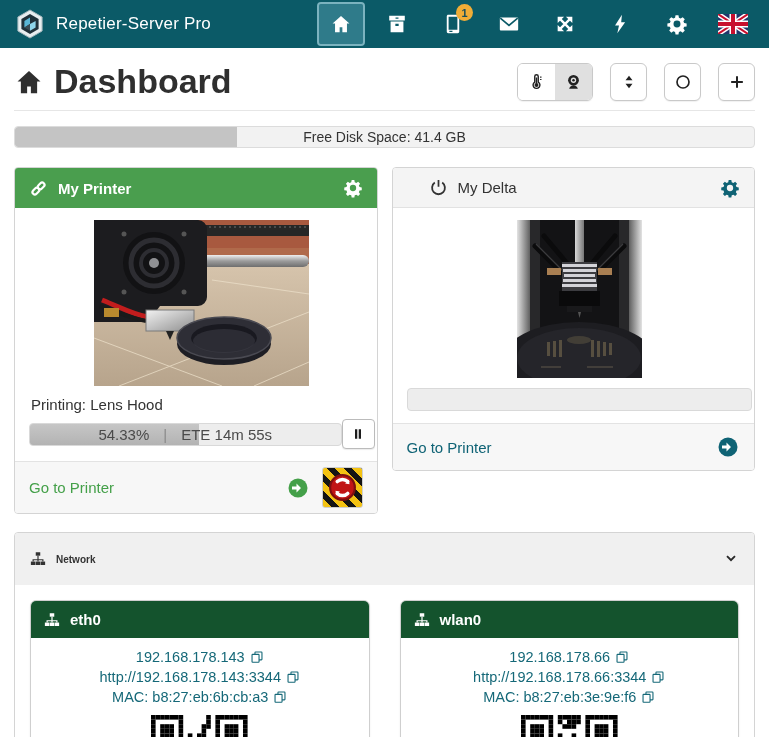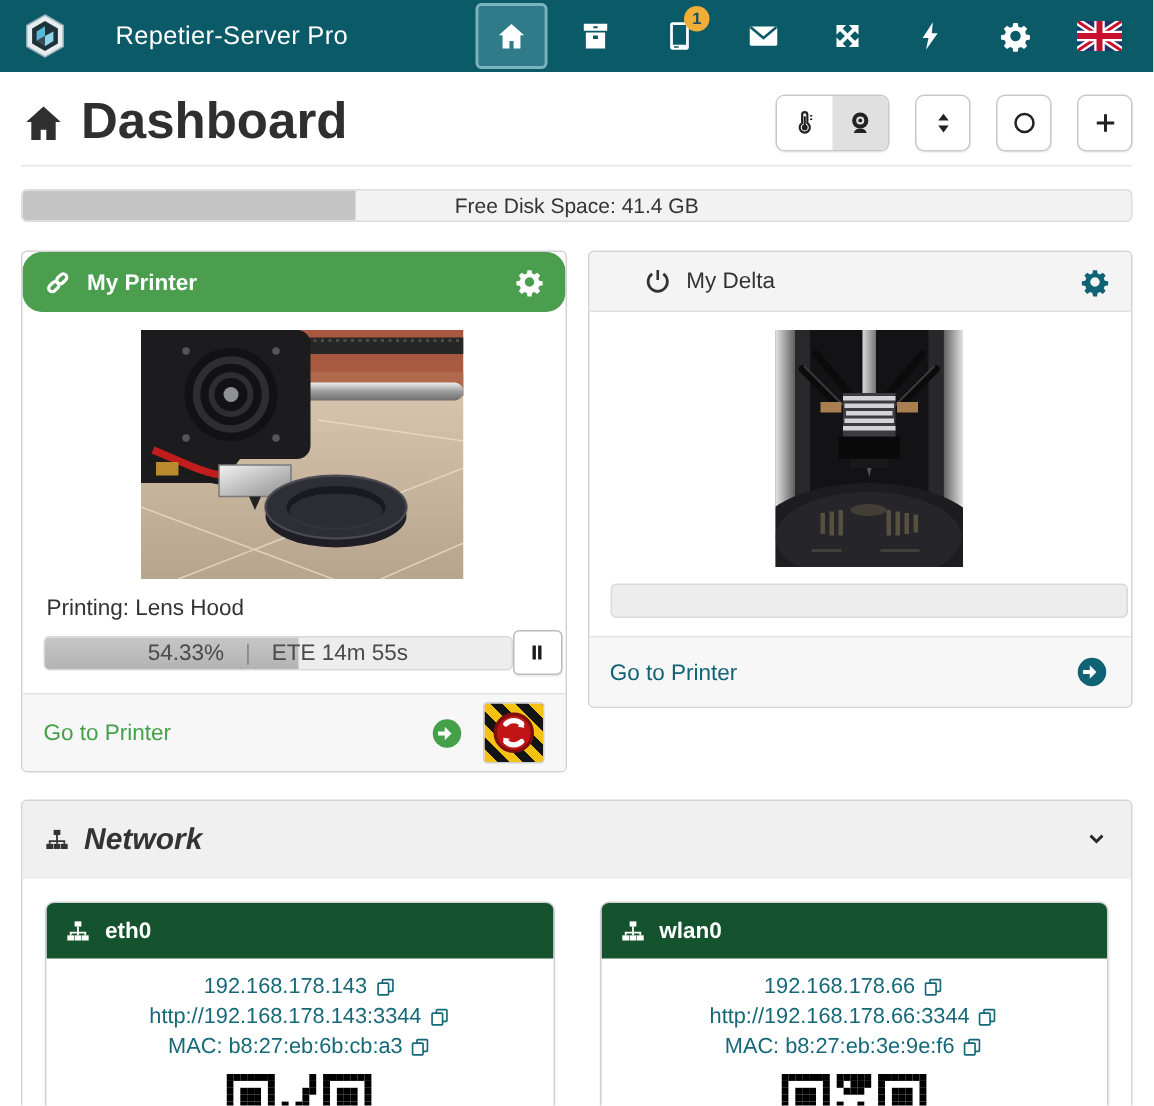--- a/index.html
+++ b/index.html
@@ -11,21 +11,21 @@
     color:#333;
   }
   svg { display:block; }
 
   
   .navbar {
     height:48px; background:#0b5a67; display:flex; align-items:center;
     padding:0 14px; color:#fff;
   }
   .brand { display:flex; align-items:center; gap:10px; }
-  .brand-title { font-size:17px; font-weight:400; letter-spacing:.2px; color:#fff;margin-left:21px; }
+  .brand-title { font-size:17px; font-weight:400; letter-spacing:.2px; color:#fff; }
   .nav-icons { margin-left:auto; display:flex; align-items:center; gap:12px; }
   .nav-btn {
     width:44px; height:40px; display:flex; align-items:center; justify-content:center;
     color:#fff; cursor:pointer; position:relative; border-radius:2px;
   }
   .nav-btn.active { background:#2f7b8a; outline:2px solid #7bb3bf; outline-offset:0; }
   .nav-btn svg { width:22px; height:22px; }
   .nav-badge {
     position:absolute; top:0px; right:2px; min-width:17px; height:17px; border-radius:50%;
     background:#f0ad37; color:#184f5b; font-size:11px; font-weight:bold;
@@ -66,21 +66,21 @@
     font-size:14px; color:#333;
   }
 
   
   .cards-row { display:grid; grid-template-columns:1fr 1fr; gap:14px; margin-top:19px; align-items:start; }
   .card { border:1px solid #d4d4d4; border-radius:4px; background:#fff; overflow:hidden; }
   .card-header {
     display:flex; align-items:center; gap:10px; padding:0 14px; height:40px;
     font-size:15px; font-weight:bold;
   }
-  .card-header.green { background:#4a9e4e; color:#fff;border-radius:13px; }
+  .card-header.green { background:#4a9e4e; color:#fff; }
   .card-header.light { background:#f4f4f4; color:#333; border-bottom:1px solid #e2e2e2; font-weight:normal;padding-left:36px; }
   .card-header .hdr-icon svg { width:19px; height:19px; }
   .card-header .gear { margin-left:auto; cursor:pointer; }
   .card-header .gear svg { width:20px; height:20px; }
   .card-header.light .gear { color:#0f6375; }
   .card-body { padding:12px 2px 12px 14px; }
   .cam-wrap { text-align:center; margin-bottom:6px; cursor:pointer; }
   .cam-wrap svg { display:inline-block; }
   .status-line { font-size:15px; color:#333; margin:2px 0 6px 2px; }
   .progress-row { display:flex; align-items:center; }
@@ -115,21 +115,21 @@
     width:41px; height:41px; border-radius:3px; cursor:pointer; border:1px solid #cfcfcf;
     background:repeating-linear-gradient(45deg,#f3c212 0 6px,#141414 6px 12px);
     display:flex; align-items:center; justify-content:center;
   }
   .estop svg { width:33px; height:33px; }
 
   
   .panel { margin-top:18px; border:1px solid #d4d4d4; border-radius:4px; overflow:hidden; }
   .panel-header {
     display:flex; align-items:center; gap:9px; background:#f0f0f0; padding:0 14px; height:52px;
-    font-size:20px; font-weight:bold; color:#333; cursor:pointer;font-style:italic;
+    font-size:10px; font-weight:bold; color:#333; cursor:pointer;
   }
   .panel-header .hdr-icon svg { width:18px; height:18px; }
   .panel-header .chevron { margin-left:auto; color:#2a2a2a; }
   .panel-header .chevron svg { width:18px; height:18px; }
   .panel-body { padding:15px; display:grid; grid-template-columns:1fr 1fr; gap:30px; background:#fff; }
   .net-card { border:1px solid #cfcfcf; border-radius:6px; overflow:hidden; box-shadow:0 1px 2px rgba(0,0,0,.08); }
   .net-card-header {
     background:#14532d; color:#fff; display:flex; align-items:center; gap:9px;
     padding:0 12px; height:37px; font-size:15px; font-weight:bold;
   }

